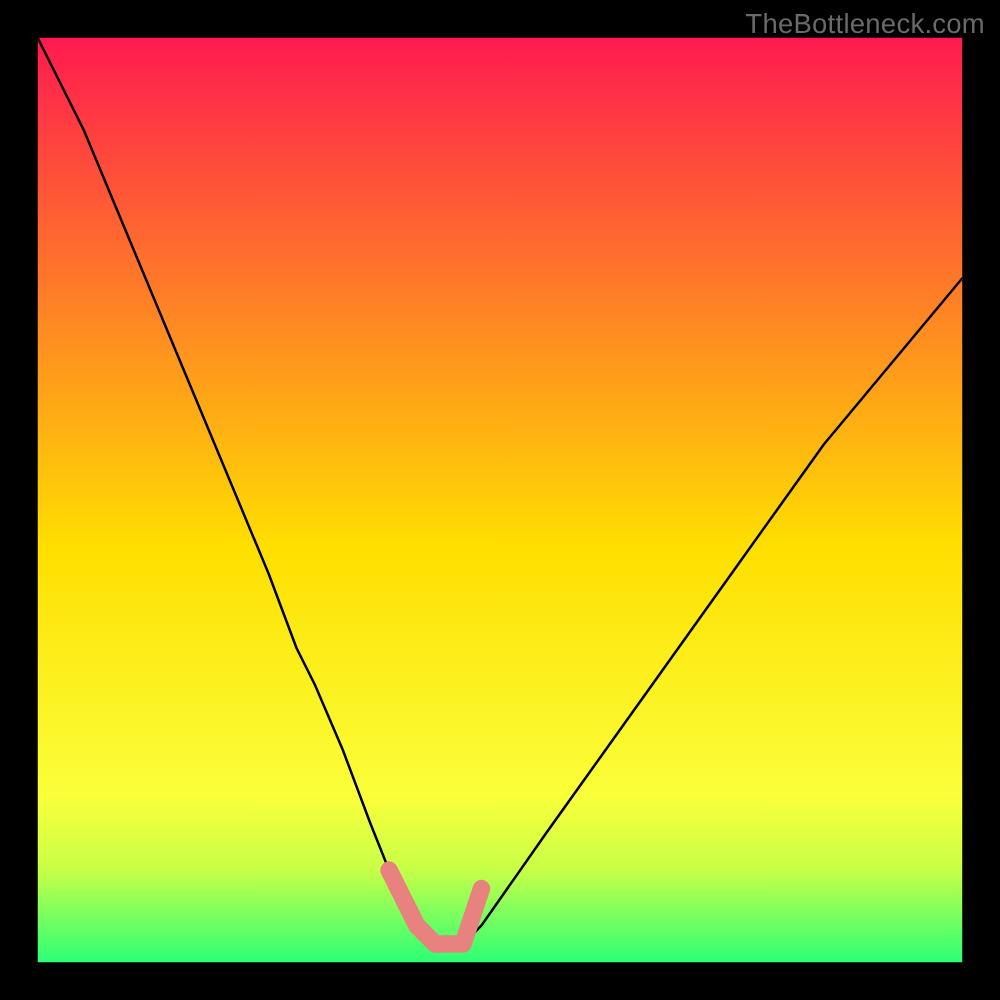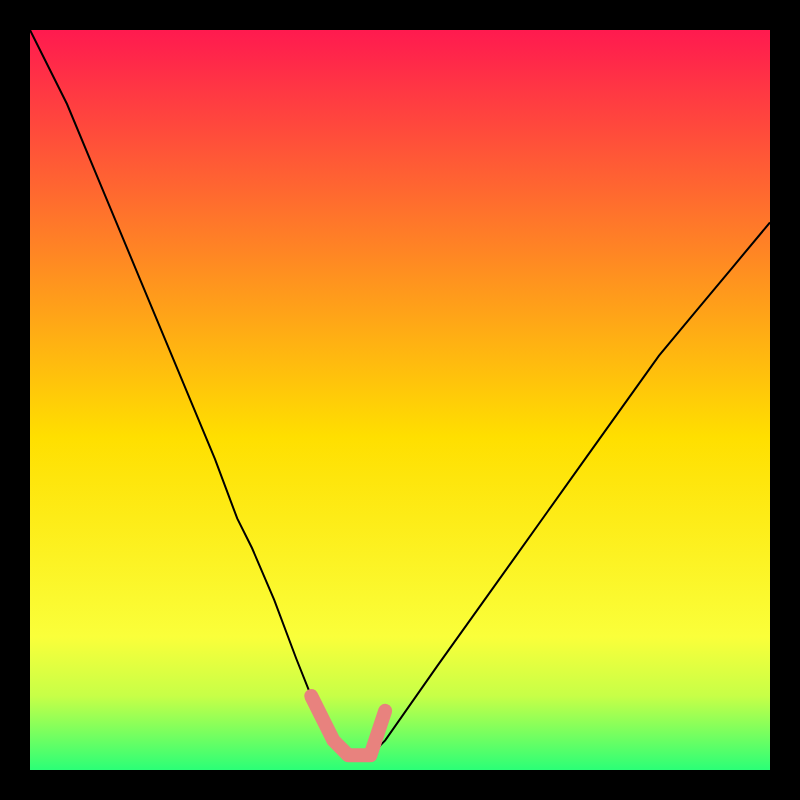--- a/index.html
+++ b/index.html
@@ -38,20 +38,21 @@
     background: #000;
   }
   svg {
     display: block;
   }
 </style>
 </head>
 <body>
 
 <div class="outer">
+  <div class="watermark">TheBottleneck.com</div>
 
   <div class="plot-frame">
     <svg id="chart-svg" width="740" height="740" viewBox="0 0 740 740" preserveAspectRatio="none">
       <defs>
         <linearGradient id="bg-grad" x1="0" y1="0" x2="0" y2="1">
           <stop id="g-top" offset="0%" stop-color="#ff1a4f"></stop>
           <stop id="g-midA" offset="55%" stop-color="#ffdf00"></stop>
           <stop id="g-midB" offset="82%" stop-color="#faff3a"></stop>
           <stop id="g-midC" offset="90%" stop-color="#c7ff47"></stop>
           <stop id="g-bot" offset="100%" stop-color="#2bff77"></stop>

